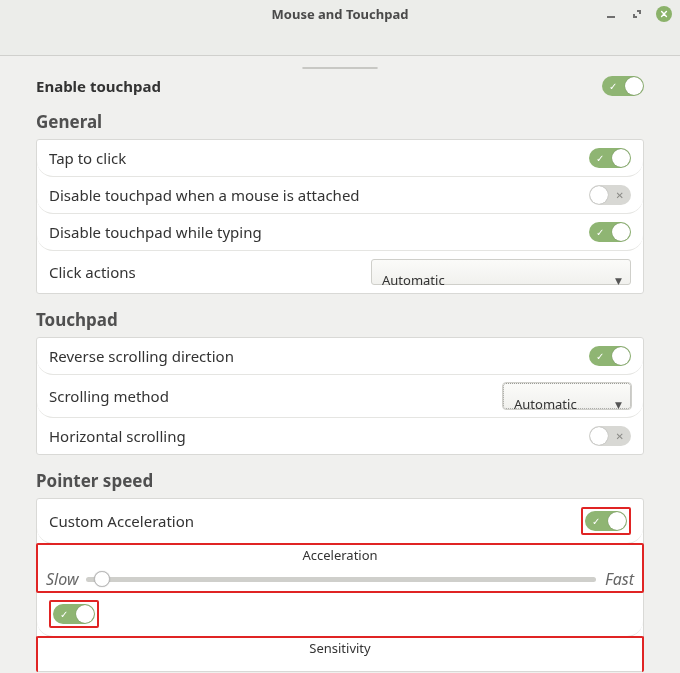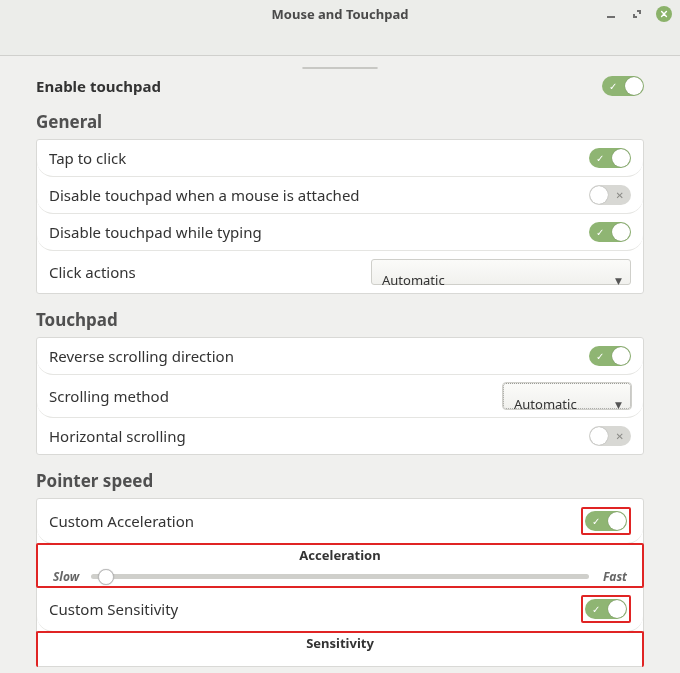--- a/index.html
+++ b/index.html
@@ -69,21 +69,21 @@
     padding:8px 12px;
     border-bottom:1px solid #e5e5e2;
     min-height:36px;
     border-radius:16px;
   }
   .opt-row:last-child{border-bottom:none;}
   .opt-label{font-size:15px;color:#333;}
   .slider-row{flex-direction:column;align-items:stretch;padding:6px 10px 10px 10px;}
   .slider-heading{font-size:13px;color:#333;text-align:center;margin-bottom:4px;}
   .slider-wrap{display:flex;align-items:center;gap:8px;}
-  .slider-caption{font-style:italic;font-size:12px;color:#666;min-width:30px;}
+  .slider-caption{font-style:italic;font-size:16px;color:#666;min-width:30px;}
   .slider-caption.right{text-align:right;}
   
   .toggle {
     width:42px;height:20px;border-radius:10px;position:relative;flex:none;
     cursor:pointer;
   }
   .toggle .knob{
     position:absolute;top:1px;width:18px;height:18px;border-radius:50%;
     background:#fff;box-shadow:0 0 1px rgba(0,0,0,.4);
   }
@@ -111,21 +111,21 @@
   
   .slider-track{flex:1;height:5px;border-radius:3px;position:relative;}
   .slider-track .fill{position:absolute;left:0;top:0;height:100%;border-radius:3px;}
   .slider-thumb{position:absolute;top:50%;transform:translate(-50%,-50%);width:16px;height:16px;border-radius:50%;background:#fff;border:1px solid #bbb;box-shadow:0 0 1px rgba(0,0,0,.3);}
   .track-grey{background:#cfcfcb;}
   .track-green{background:#cfcfcb;}
   .fill-green{background:#8fb573;}
   
   .hl{border:2px solid #e02424;border-radius:2px;}
   .hl-toggle{padding:2px;}
-  .hl-row{margin:-1px;padding:1px 15px;font-weight:bold;}
+  .hl-row{margin:-1px;padding:1px 8px;}
   .enable-row{
     display:flex;align-items:center;justify-content:space-between;
     margin-bottom:4px;
   }
 </style>
 </head>
 <body>
 
 <div class="titlebar">
   <div class="title">Mouse and Touchpad</div>
@@ -236,21 +236,20 @@
       <div class="slider-wrap">
         <span class="slider-caption">Slow</span>
         <div class="slider-track track-grey">
           <div class="slider-thumb" style="left:3%;"></div>
         </div>
         <span class="slider-caption right">Fast</span>
       </div>
     </div>
 
     <div class="opt-row">
-      <span class="opt-label">Custom Sensitivity</span>
       <span class="hl hl-toggle">
         <div class="toggle on">
             <span class="mark">✓</span>
             <span class="knob"></span>
           </div>
       </span>
     </div>
 
     <div class="opt-row slider-row hl hl-row">
       <div class="slider-heading">Sensitivity</div>

